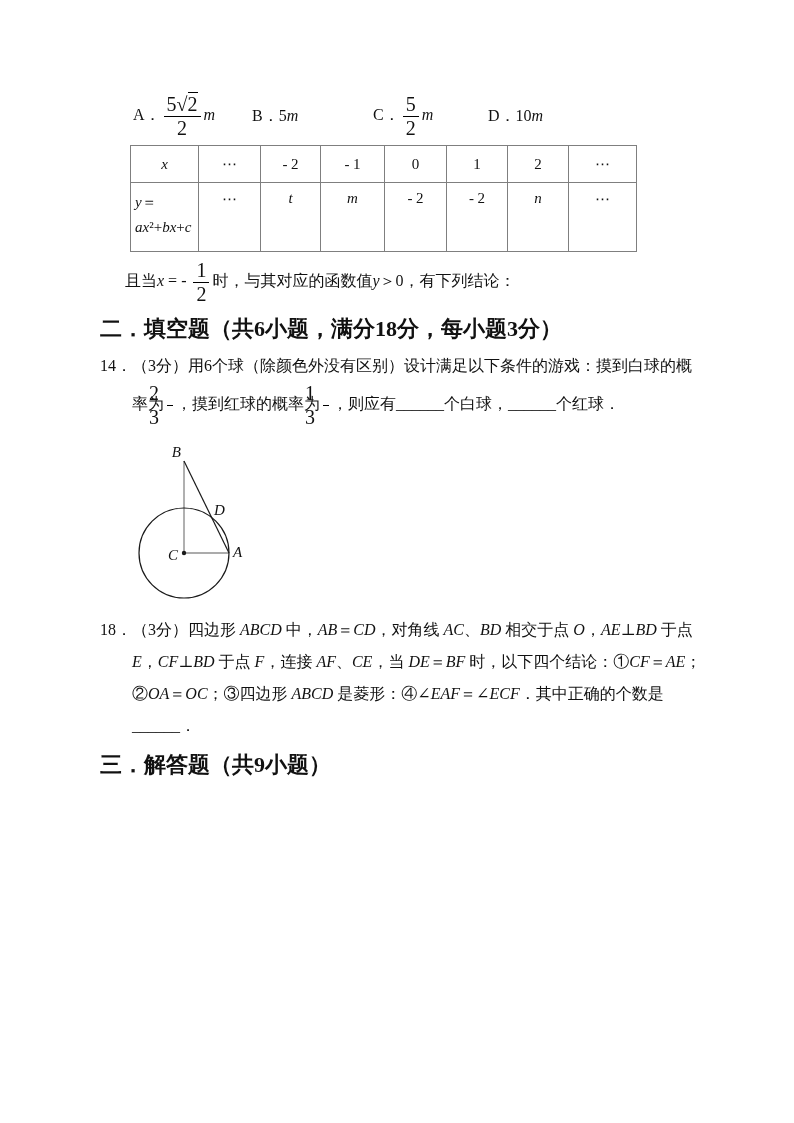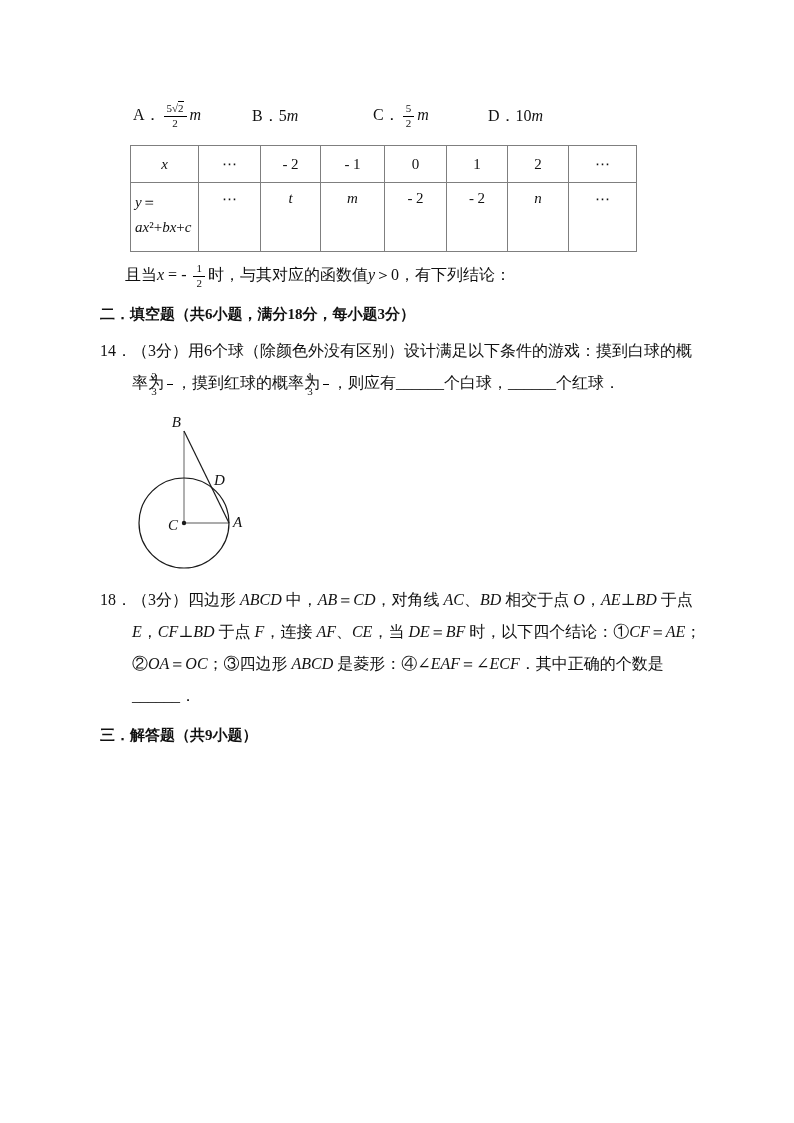--- a/index.html
+++ b/index.html
@@ -21,37 +21,37 @@
   .opts{display:flex;align-items:center;padding-left:33px;}
   .opts1{height:48px;}
   .opts2{height:34px;}
   .opts1 .o1{width:119px;}
   .opts1 .o2{width:121px;}
   .opts1 .o3{width:115px;}
   .opts2 .o1{width:139px;}
   .opts2 .o2{width:141px;}
   .opts2 .o3{width:134px;}
   
-  .frac{display:inline-block;vertical-align:middle;text-align:center;margin:1px 3px;font-size:11px;line-height:1.05;}
+  .frac{display:inline-block;vertical-align:middle;text-align:center;margin:1px 3px;font-size:20px;line-height:1.05;}
   .frac .num{display:block;border-bottom:1px solid #000;padding:0 3px 1px;}
   .frac .den{display:block;padding-top:1px;}
   .rad{border-top:1px solid #000;}
   
   .arc{position:relative;display:inline-block;font-style:italic;padding:1px 1px 0;}
   .arc::before{content:"";position:absolute;top:-3px;left:0;right:0;height:5px;
     border:solid #000;border-width:1.5px 1px 0 1px;border-radius:50% 50% 0 0 / 100% 100% 0 0;}
   
   table.vtable{border-collapse:collapse;table-layout:fixed;margin:5px 0 7px 30px;}
   table.vtable td{border:1px solid #7f7f7f;text-align:center;font-size:15px;padding:0;}
   tr.r1 td{height:36px;vertical-align:middle;}
   tr.r2 td{height:61px;vertical-align:top;padding-top:7px;}
   td.ylab{text-align:left !important;padding-left:4px !important;}
   td.ylab div{line-height:25px;white-space:nowrap;}
   
-  h2.sec{font-size:15px;font-weight:bold;margin:8px 0 6px;line-height:30px;font-family:"Liberation Serif","DejaVu Serif",serif;}
+  h2.sec{font-size:22px;font-weight:bold;margin:8px 0 6px;line-height:30px;font-family:"Liberation Serif","DejaVu Serif",serif;}
   
   .figure{margin:4px 0 2px 14px;}
   .flabel{font-family:"Liberation Serif","DejaVu Serif",serif;font-style:italic;font-size:15px;fill:#111;}
 </style>
 </head>
 <body>
 
 <div class="page">
 
   <div class="opts opts1">

